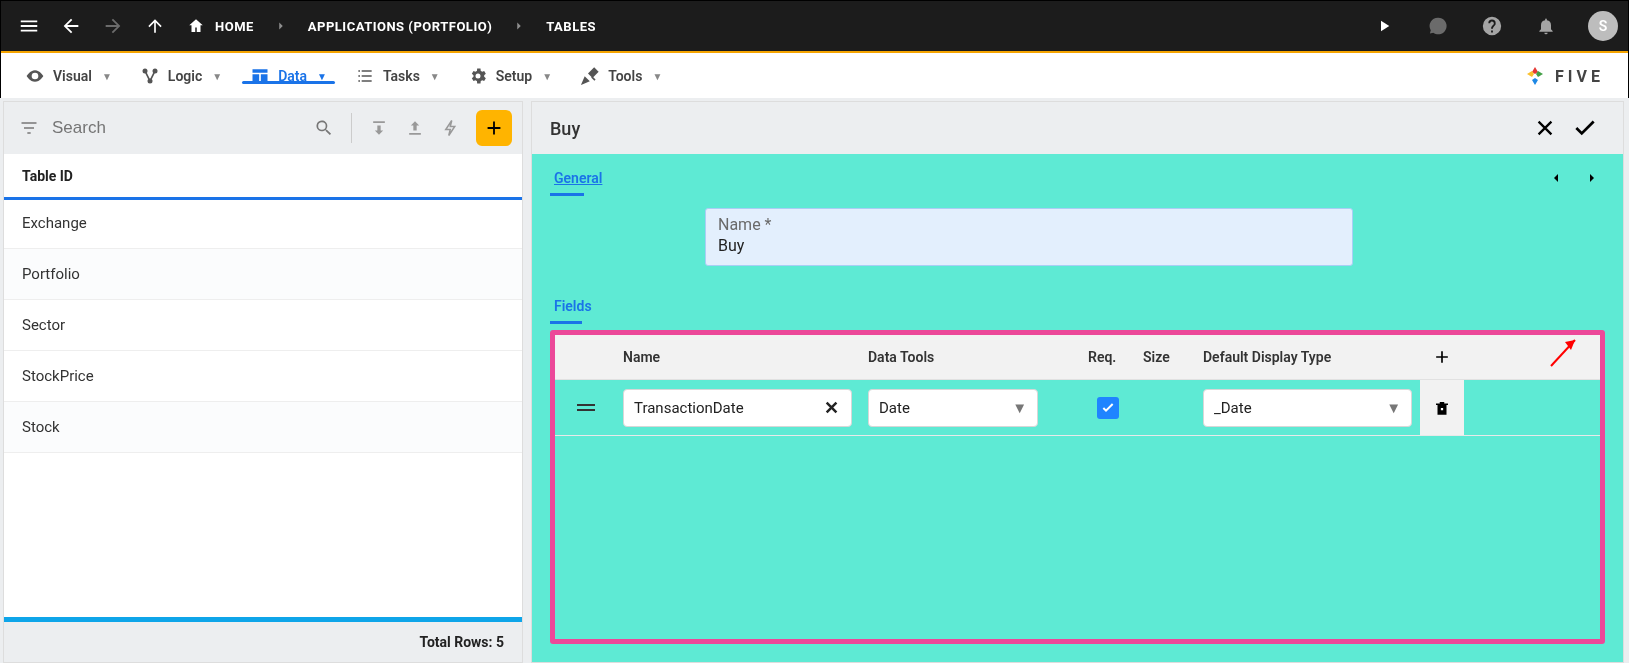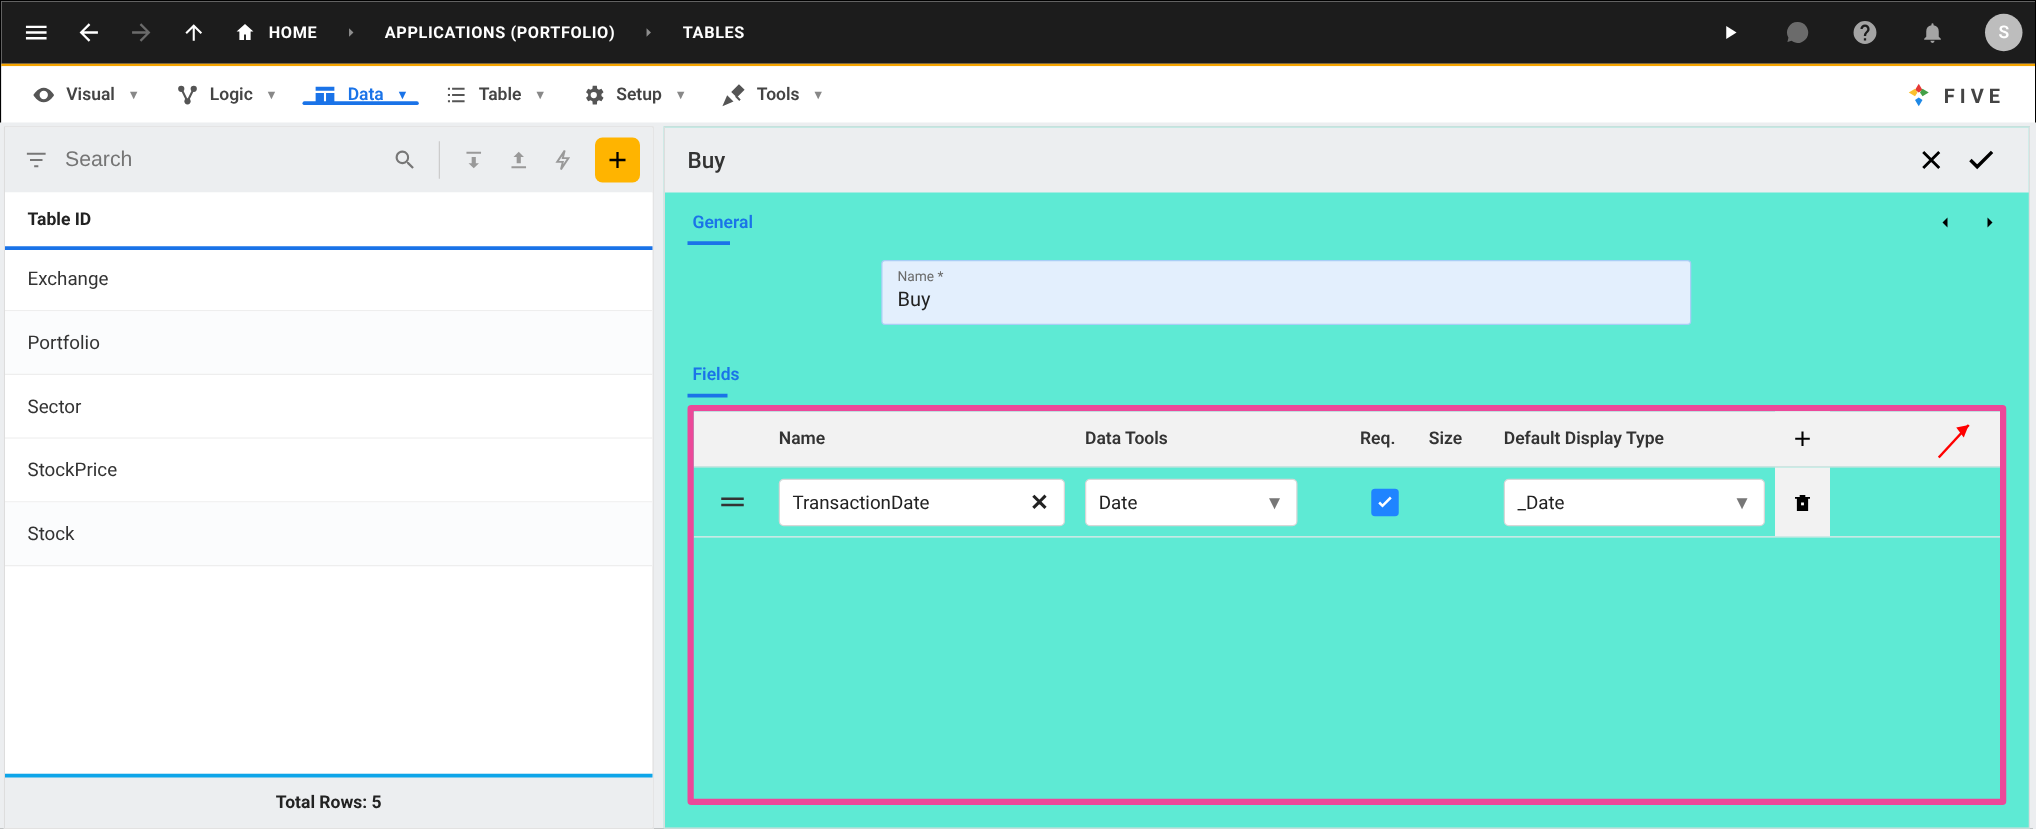--- a/index.html
+++ b/index.html
@@ -56,38 +56,38 @@
   .lsearch .sico { width:30px; color:#777; cursor:pointer; display:flex; align-items:center; justify-content:center;}
   .vsep { width:1px; height:30px; background:#ccc; margin:0 6px;}
   .addbtn { width:36px; height:36px; border-radius:6px; background:var(--amber); display:flex; align-items:center; justify-content:center; cursor:pointer; margin-left:4px;}
 
   
   .lhead { padding:14px 18px; font-weight:700; background:#fff; position:relative; }
   .lhead::after { content:""; position:absolute; left:0; right:0; bottom:-2px; height:3px; background:var(--accent2);}
   .llist { flex:1; overflow:auto; }
   .lrow { padding:16px 18px; border-bottom:1px solid #eee; cursor:pointer; font-size:15px; color:#333; background:#fff;}
   .lrow.alt { background:#fbfcfd; }
-  .lfoot { text-align:center; padding:12px 18px; font-weight:700; background:var(--light-gray); border-top:3px solid #0ea5e9; font-size:14px;}
+  .lfoot { text-align:right; padding:12px 18px; font-weight:700; background:var(--light-gray); border-top:5px solid #0ea5e9; font-size:14px;}
 
   
   .rhead { height:52px; background:var(--light-gray); display:flex; align-items:center; padding:0 18px;}
   .rtitle { font-size:18px; font-weight:500; color:#333; }
   .rhead .spacer { flex:1; }
   .rhead .hicon { width:40px; height:40px; display:flex; align-items:center; justify-content:center; cursor:pointer; color:#222;}
 
   .rbody { padding:10px 18px 18px 18px; display:flex; flex-direction:column; height:calc(100% - 52px); }
 
   .section-tab { display:flex; align-items:center; }
-  .section-tab .stab { font-weight:600; color:var(--accent2); padding:6px 4px; position:relative; cursor:pointer;}
+  .section-tab .stab { font-weight:600; color:var(--accent2); padding:6px 4px; position:relative; cursor:pointer;text-decoration:underline;}
   .section-tab .stab::after { content:""; position:absolute; left:0; right:40%; bottom:-4px; height:3px; background:var(--accent2);}
   .section-tab .navch { margin-left:auto; display:flex; gap:10px;}
   .section-tab .navch .ch { width:26px; height:26px; display:flex; align-items:center; justify-content:center; cursor:pointer;}
 
   .name-card { margin:16px 0 0 155px; width:648px; background:var(--highlight); border:1px solid var(--highlight-border); border-radius:3px; padding:6px 12px 10px 12px;}
-  .name-card .lbl { font-size:11px; color:#6a6a6a;}
+  .name-card .lbl { font-size:16px; color:#6a6a6a;}
   .name-card .val { font-size:16px; color:#222; margin-top:2px;}
 
   .fields-label { font-weight:600; color:var(--accent2); padding:6px 4px; position:relative; display:inline-block; cursor:pointer;}
   .fields-label::after { content:""; position:absolute; left:0; right:30%; bottom:-4px; height:3px; background:var(--accent2);}
   .fields-sec { margin-top:26px;}
 
   .grid { margin-top:10px; border:5px solid #ec4899; border-radius:3px; flex:1; display:flex; flex-direction:column; min-height:280px; overflow:hidden; }
   .grow { display:grid; grid-template-columns: 60px 245px 220px 55px 60px 225px 44px; align-items:center; }
   .ghead { background:#f2f2f2; height:44px; font-weight:600; font-size:14px; color:#333;}
   .ghead .cell, .gdata .cell { padding:0 8px; display:flex; align-items:center; height:100%;}
@@ -199,21 +199,21 @@
     <svg width="20" height="20" viewBox="0 0 24 24">
         <path d="M3 4h18v4H3zM3 10h8v10H3zM13 10h8v10h-8z"></path>
       </svg>
     <span>Data</span>
       <span class="dd" style="color:var(--accent2)">▼</span>
   </div>
   <div class="tab">
     <svg width="20" height="20" viewBox="0 0 24 24">
         <path d="M4 5h2v2H4zM8 5h12v2H8zM4 11h2v2H4zM8 11h12v2H8zM4 17h2v2H4zM8 17h12v2H8z"></path>
       </svg>
-    <span>Table</span>
+    <span>Tasks</span>
       <span class="dd">▼</span>
   </div>
   <div class="tab">
     <svg width="20" height="20" viewBox="0 0 24 24">
         <path d="M19.4 13a7.5 7.5 0 000-2l2-1.6-2-3.4-2.4.9a7.5 7.5 0 00-1.7-1L15 3h-4l-.3 2.9a7.5 7.5 0 00-1.7 1l-2.4-.9-2 3.4L6.6 11a7.5 7.5 0 000 2l-2 1.6 2 3.4 2.4-.9a7.5 7.5 0 001.7 1L11 21h4l.3-2.9a7.5 7.5 0 001.7-1l2.4.9 2-3.4zM12 15a3 3 0 110-6 3 3 0 010 6z"></path>
       </svg>
     <span>Setup</span>
       <span class="dd">▼</span>
   </div>
   <div class="tab">

